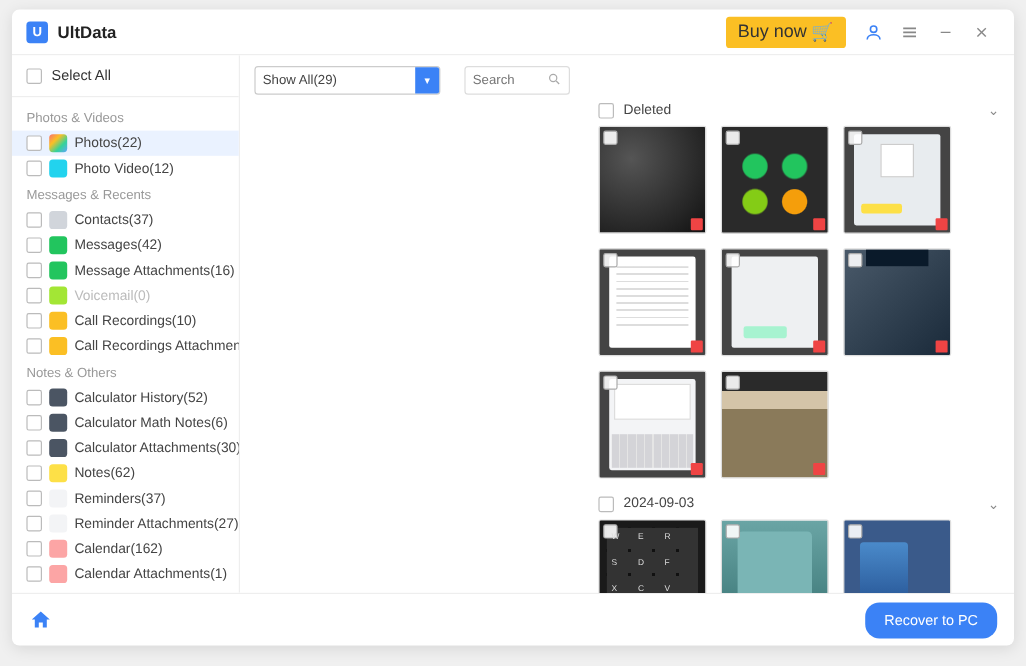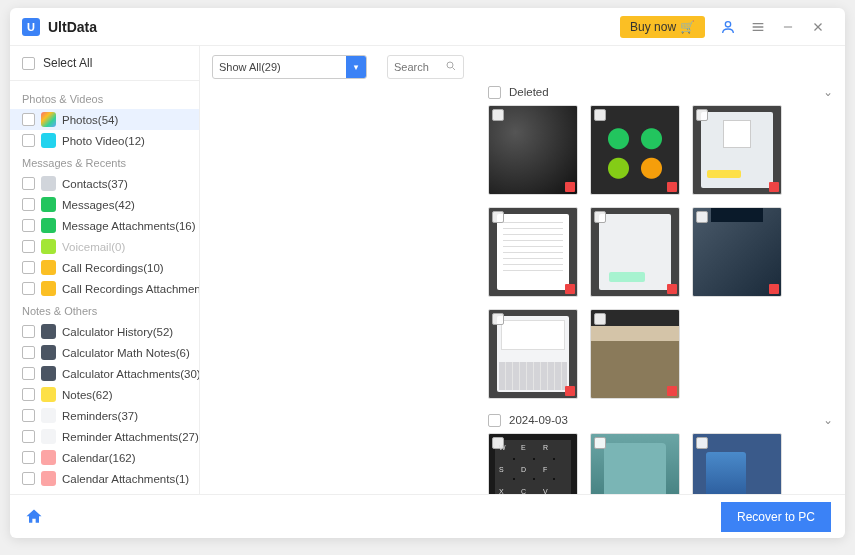--- a/index.html
+++ b/index.html
@@ -1,51 +1,51 @@
 <!DOCTYPE html>
 <html><head>
 <meta charset="utf-8">
 <style>
   * { box-sizing: border-box; margin: 0; padding: 0; font-family: -apple-system, BlinkMacSystemFont, "Segoe UI", Arial, sans-serif; }
   body { background: #f0f0f0; width: 855px; height: 555px; overflow: hidden; }
   .window { background: #fff; width: 835px; height: 530px; margin: 8px auto; border-radius: 6px; box-shadow: 0 2px 12px rgba(0,0,0,0.1); display: flex; flex-direction: column; overflow: hidden; }
   .titlebar { height: 38px; display: flex; align-items: center; padding: 0 12px; border-bottom: 1px solid #eee; }
   .logo-icon { width: 18px; height: 18px; background: #3b82f6; border-radius: 3px; display: flex; align-items: center; justify-content: center; color: #fff; font-weight: bold; font-size: 11px; margin-right: 8px; }
   .app-title { font-size: 14px; font-weight: 600; color: #222; flex: 1; }
-  .buy-now { background: #fbbf24; color: #333; font-size: 12px; padding: 4px 10px; border-radius: 3px; margin-right: 8px; cursor: pointer; display: flex; align-items: center; gap: 4px; }
+  .buy-now { background: #fbbf24; color: #333; font-size: 15px; padding: 4px 10px; border-radius: 3px; margin-right: 8px; cursor: pointer; display: flex; align-items: center; gap: 4px; }
   .tb-icon { width: 22px; height: 22px; display: flex; align-items: center; justify-content: center; margin: 0 4px; cursor: pointer; color: #888; font-size: 14px; }
   .tb-icon.user { color: #3b82f6; }
   .main { flex: 1; display: flex; overflow: hidden; }
   .sidebar { width: 190px; border-right: 1px solid #eee; display: flex; flex-direction: column; overflow: hidden; }
   .select-all { padding: 10px 12px; border-bottom: 1px solid #eee; display: flex; align-items: center; gap: 8px; font-size: 12px; color: #333; }
   .cb { width: 13px; height: 13px; border: 1px solid #bbb; border-radius: 2px; background: #fff; flex-shrink: 0; }
   .sb-scroll { flex: 1; overflow-y: auto; padding: 6px 0; }
   .sb-header { font-size: 11px; color: #999; padding: 6px 12px 4px; }
   .sb-item { display: flex; align-items: center; gap: 6px; padding: 3px 12px; font-size: 11.5px; color: #444; cursor: pointer; white-space: nowrap; overflow: hidden; text-overflow: ellipsis; }
   .sb-item.active { background: #eaf2ff; }
   .sb-item.disabled { color: #bbb; }
   .sb-icon { width: 15px; height: 15px; border-radius: 3px; flex-shrink: 0; display:flex; align-items:center; justify-content:center; font-size:9px; color:#fff; }
   .content { flex: 1; display: flex; flex-direction: row; overflow: hidden; }
   .content-top { height: 42px; display: flex; align-items: center; padding: 0 12px; gap: 10px; }
   .dropdown { width: 155px; height: 24px; border: 1px solid #ccc; border-radius: 3px; display: flex; align-items: center; padding: 0 6px; font-size: 11px; color: #444; position: relative; }
   .dropdown .chev { position: absolute; right: 0; width: 20px; height: 100%; background: #3b82f6; display:flex; align-items:center; justify-content:center; color:#fff; font-size:9px; border-radius: 0 2px 2px 0;}
   .spacer { flex: 1; }
-  .search-box { width: 77px; height: 24px; border: 1px solid #ddd; border-radius: 3px; display: flex; align-items: center; padding: 0 6px; font-size: 11px; color: #aaa; gap: 16px; }
+  .search-box { width: 88px; height: 24px; border: 1px solid #ddd; border-radius: 3px; display: flex; align-items: center; padding: 0 6px; font-size: 11px; color: #aaa; gap: 16px; }
   .search-box input { border:none; outline:none; width:100%; font-size:11px; }
   .gallery { flex: 1; overflow-y: auto; padding: 0 12px 10px; margin-top: 35px; }
   .section-hdr { display: flex; align-items: center; gap: 8px; font-size: 11.5px; color: #444; padding: 4px 0 6px; }
   .section-hdr .chev-r { margin-left: auto; color: #888; cursor: pointer; }
   .thumbs { display: flex; flex-wrap: wrap; gap: 12px; margin-bottom: 10px; }
   .thumb { width: 90px; height: 90px; border: 1px solid #ddd; border-radius: 2px; position: relative; background: #444; overflow: hidden; }
   .thumb .tcb { position: absolute; top: 3px; left: 3px; width: 12px; height: 12px; border: 1px solid #aaa; background: rgba(255,255,255,0.9); border-radius: 2px; z-index:2; }
   .thumb .badge { position: absolute; bottom: 2px; right: 2px; width: 10px; height: 10px; background: #ef4444; border-radius: 1px; z-index:2;}
   .thumb .inner { position:absolute; top:6px; left:8px; right:8px; bottom:6px; border-radius:2px; }
   .footer { height: 44px; display: flex; align-items: center; padding: 0 14px; border-top: 1px solid #eee; }
   .home-icon { width: 20px; height: 20px; color: #3b82f6; cursor: pointer; }
-  .recover-btn { margin-left: auto; background: #3b82f6; color: #fff; font-size: 12px; padding: 8px 16px; border-radius: 0; cursor: pointer; }
+  .recover-btn { margin-left: auto; background: #3b82f6; color: #fff; font-size: 12px; padding: 8px 16px; border-radius: 12px; cursor: pointer; }
   
   .g-dark { background: radial-gradient(circle at 30% 30%, #555, #111); }
   .g-apps { background: #2a2a2a; }
   .g-apps::after{content:"";position:absolute;top:20%;left:12%;right:12%;bottom:12%;background:
     radial-gradient(circle at 25% 25%, #22c55e 0 10px, transparent 11px),
     radial-gradient(circle at 75% 25%, #22c55e 0 10px, transparent 11px),
     radial-gradient(circle at 25% 75%, #84cc16 0 10px, transparent 11px),
     radial-gradient(circle at 75% 75%, #f59e0b 0 10px, transparent 11px);}
   .g-chat1 .inner{ background:#e8ecef; }
   .g-chat1 .inner::before{content:"";position:absolute;top:8px;left:50%;transform:translateX(-50%);width:26px;height:26px;background:#fff;border:1px solid #ccc;}
@@ -117,21 +117,21 @@
     <div class="sidebar">
       <div class="select-all">
         <div class="cb"></div>
         <span>Select All</span>
       </div>
       <div class="sb-scroll" id="sb-scroll">
           <div class="sb-header">Photos &amp; Videos</div>
           <div class="sb-item active">
             <div class="cb"></div>
             <div class="sb-icon" style="background: linear-gradient(135deg, rgb(248, 113, 113), rgb(251, 191, 36), rgb(52, 211, 153), rgb(96, 165, 250));"></div>
-            <span>Photos(54)</span>
+            <span>Photos(22)</span>
           </div>
           <div class="sb-item">
             <div class="cb"></div>
             <div class="sb-icon" style="background: rgb(34, 211, 238);"></div>
             <span>Photo Video(12)</span>
           </div>
           <div class="sb-header">Messages &amp; Recents</div>
           <div class="sb-item">
             <div class="cb"></div>
             <div class="sb-icon" style="background: rgb(209, 213, 219);"></div>

